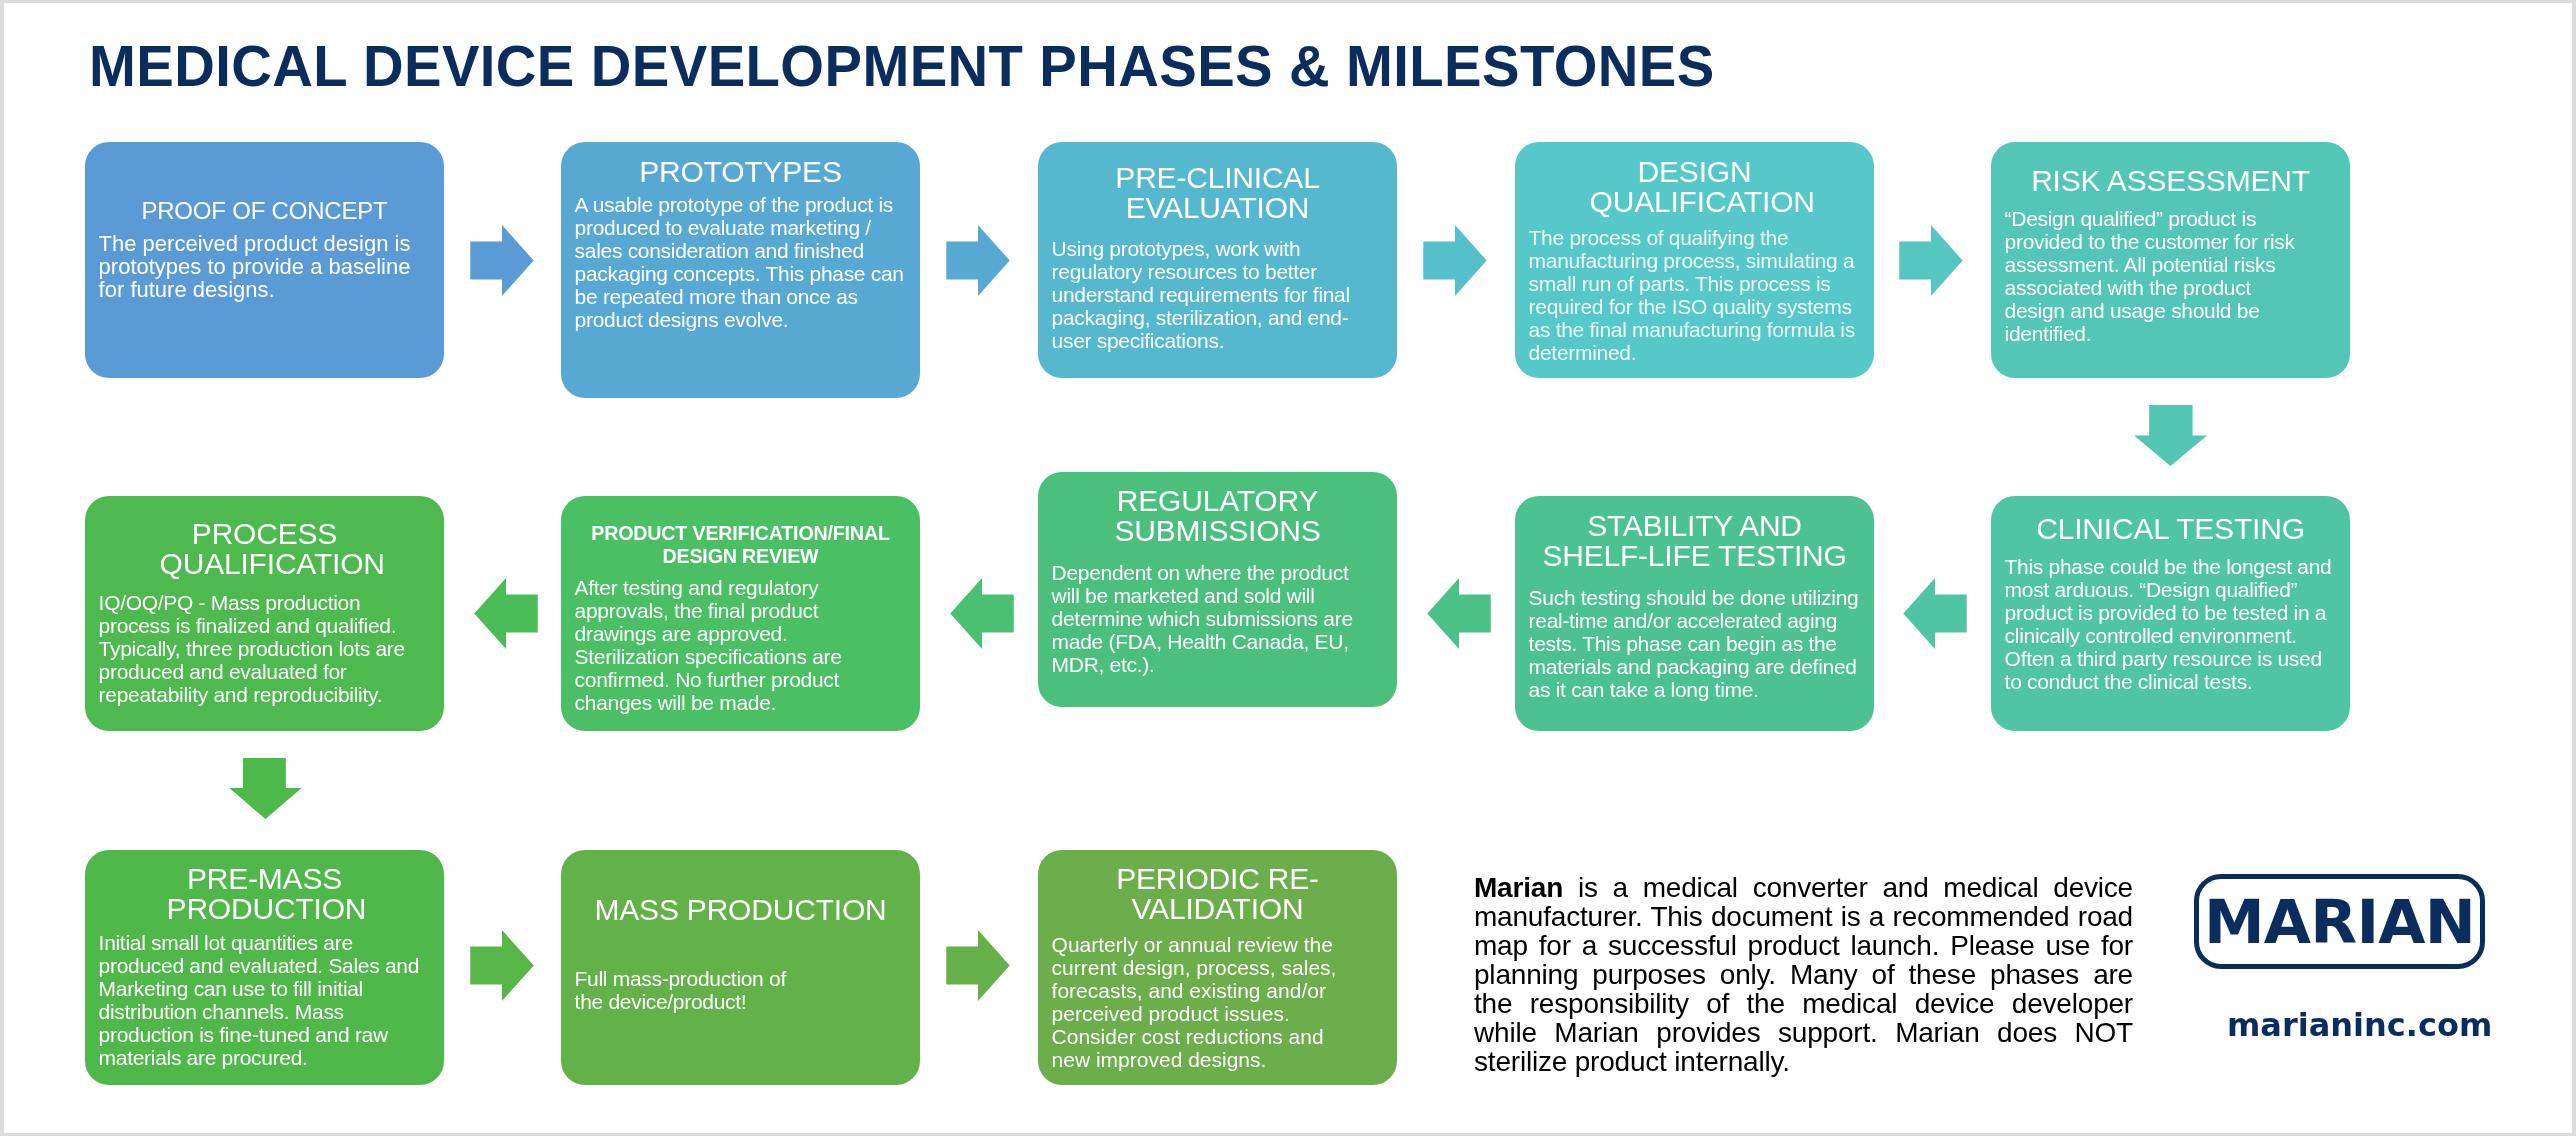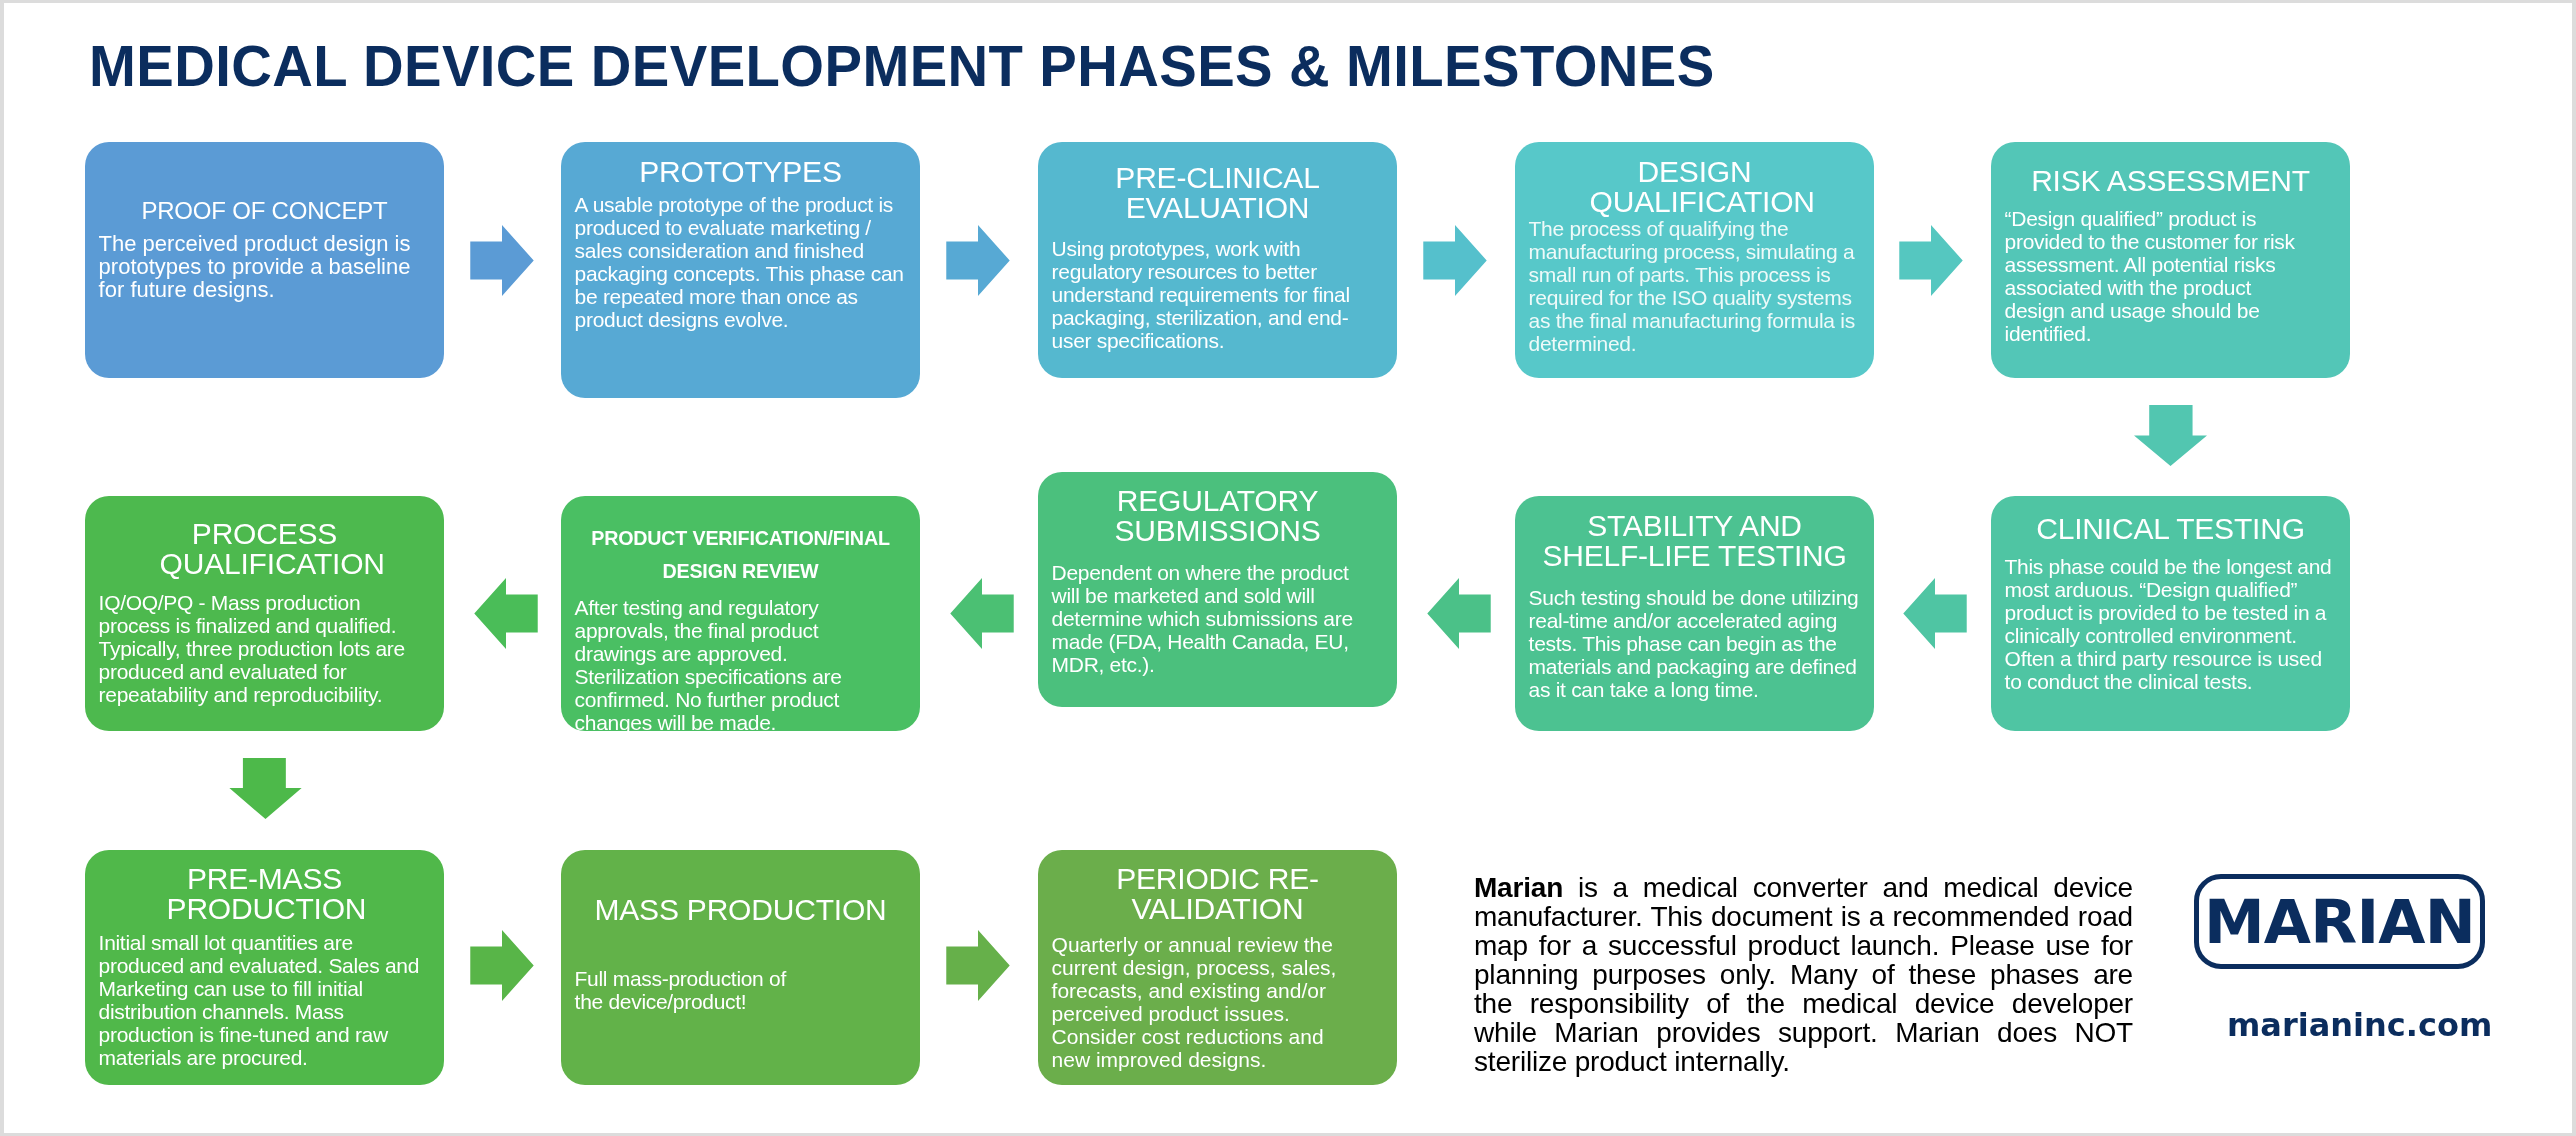--- a/index.html
+++ b/index.html
@@ -22,21 +22,21 @@
 
   .phase {
     position: absolute; width: 359px; border-radius: 24px; color: #ffffff;
     box-sizing: border-box; padding: 0 13.6px;
     display: flex; flex-direction: column; justify-content: center;
   }
   .phase .ph-title {
     text-align: center; font-size: 30px; line-height: 30px; margin-bottom: 6px;
     letter-spacing: -0.2px;
   }
-  .phase .ph-title.small { font-size: 19.7px; font-weight: bold; line-height: 33px; }
+  .phase .ph-title.small { font-size: 19.7px; font-weight: bold; line-height: 23px; }
   .phase .ph-desc {
     font-size: 21px; line-height: 23px; letter-spacing: -0.3px;
   }
   .phase .ph-desc.wide { letter-spacing: 0px; }
 
   .arrow { position: absolute; }
   .arrow svg { display: block; }
 
   .about {
     position: absolute; left: 1474px; top: 873px; width: 659px;
@@ -97,21 +97,21 @@
   <div class="ph-desc">Using prototypes, work with regulatory resources to better understand requirements for final packaging, sterilization, and end-user specifications.</div>
 </div>
 
 <div class="arrow" style="left:1423px; top:225px;">
   <svg width="64" height="71" viewBox="0 0 84 94">
       <polygon points="0,22 42,22 42,0 84,47 42,94 42,72 0,72" fill="#55c0cc"></polygon>
     </svg>
 </div>
 
 <div class="phase" style="left:1515px; top:142px; height:236px; background:#57c8c9; justify-content:flex-start; padding-top:15px;">
-  <div class="ph-title" style="padding:0 61px; margin-bottom:0;text-align:center;">DESIGN QUALIFICATION</div>
+  <div class="ph-title" style="padding:0 61px; margin-bottom:9px;text-align:center;">DESIGN QUALIFICATION</div>
   <div class="ph-desc" style="color:#eefaf9;">The process of qualifying the manufacturing process, simulating a small run of parts. This process is required for the ISO quality systems as the final manufacturing formula is determined.</div>
 </div>
 
 <div class="arrow" style="left:1899px; top:225px;">
   <svg width="64" height="71" viewBox="0 0 84 94">
       <polygon points="0,22 42,22 42,0 84,47 42,94 42,72 0,72" fill="#55c7c0"></polygon>
     </svg>
 </div>
 
 <div class="phase" style="left:1991px; top:142px; height:236px; background:#53c6b7; justify-content:flex-start; padding-top:24px;">

